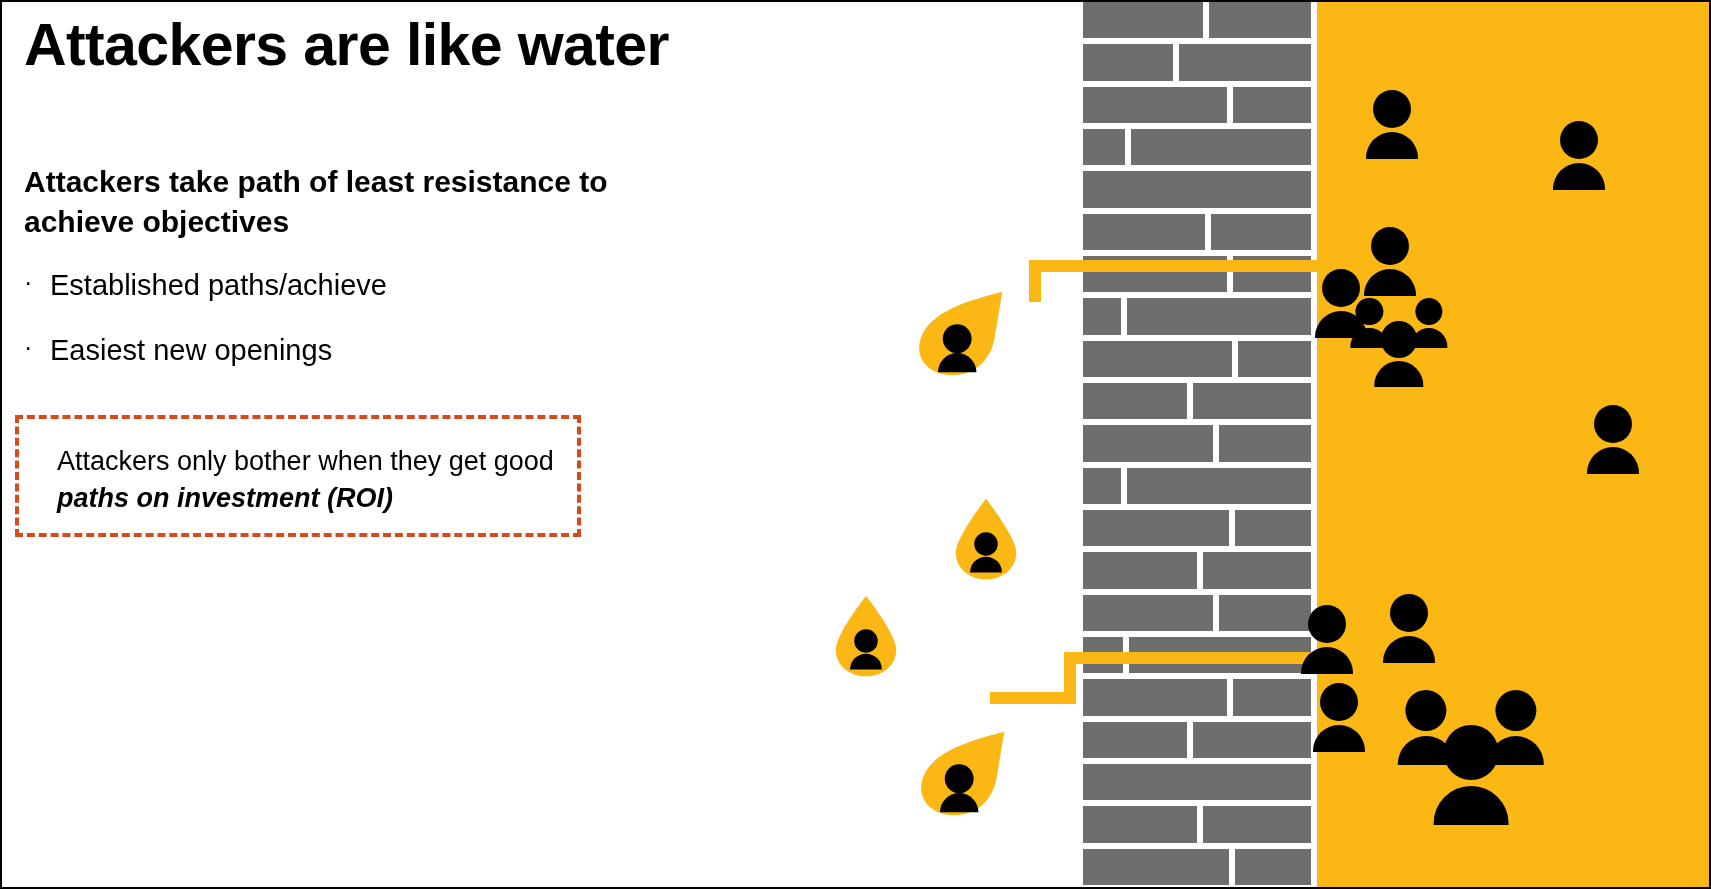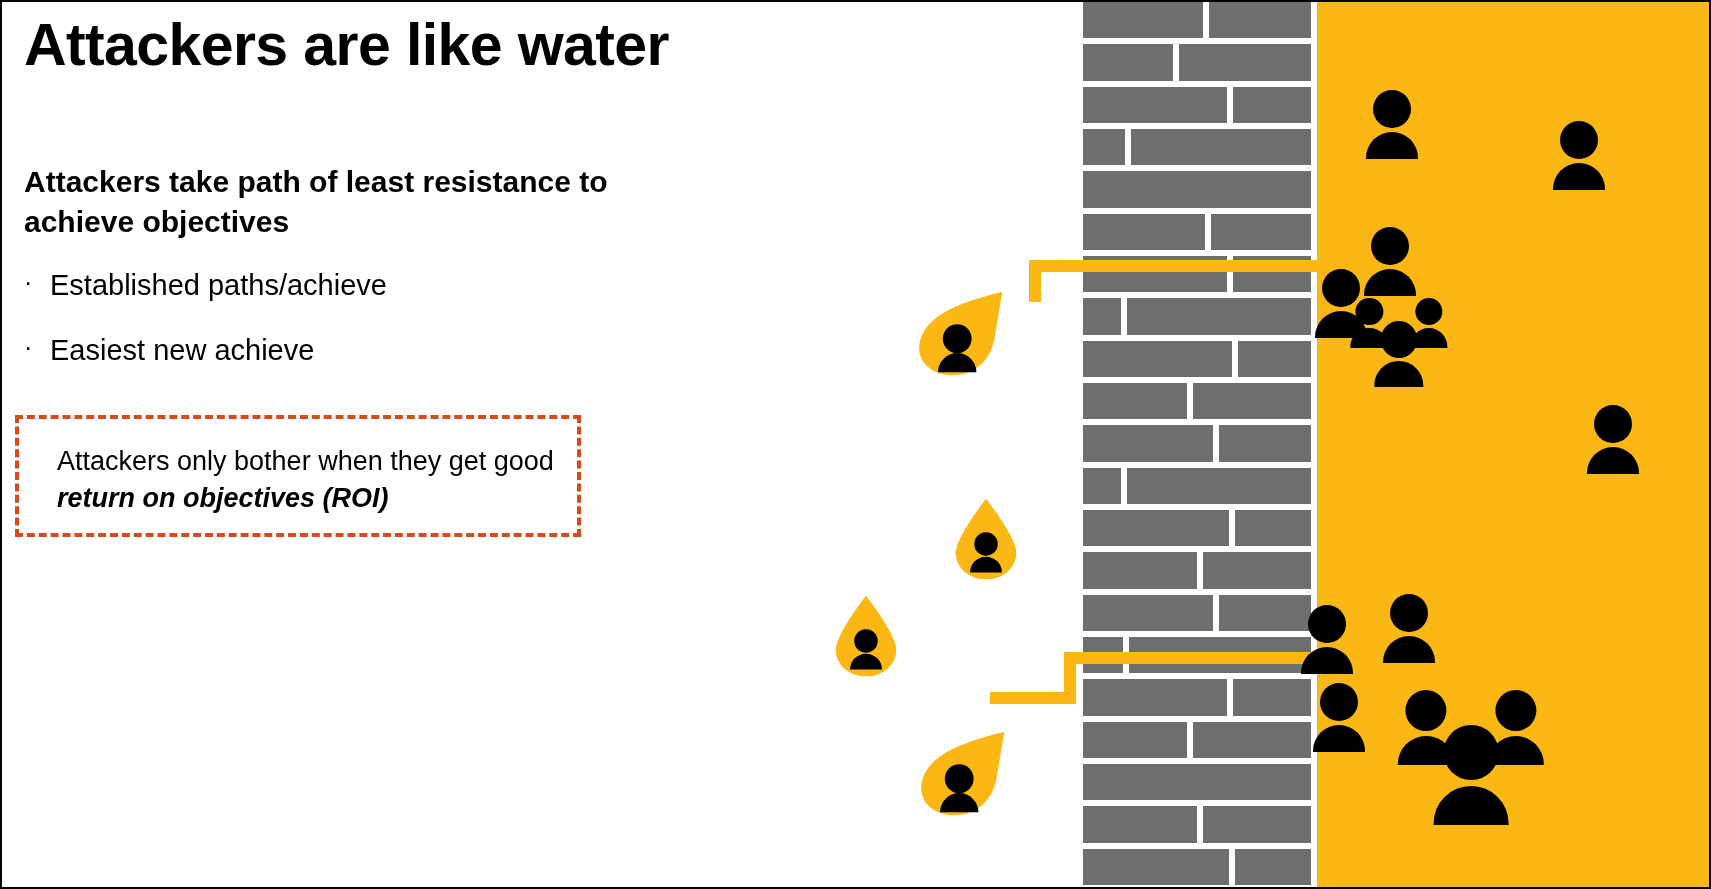--- a/index.html
+++ b/index.html
@@ -104,26 +104,26 @@
 
     <div id="page-title">Attackers are like water</div>
 
     <div id="bullet-list">
       <div class="bullet-row">
         <span class="bullet-dot">·</span>
         <span class="bullet-text">Established paths/achieve</span>
       </div>
       <div class="bullet-row">
         <span class="bullet-dot">·</span>
-        <span class="bullet-text">Easiest new achieve</span>
+        <span class="bullet-text">Easiest new openings</span>
       </div>
     </div>
 
     <div id="callout">
-      <div id="callout-text"><span>Attackers only bother when they get good </span><span id="callout-emph">return on objectives (ROI)</span></div>
+      <div id="callout-text"><span>Attackers only bother when they get good </span><span id="callout-emph">paths on investment (ROI)</span></div>
     </div>
 
   </div>
 
   <div id="yellow-panel"></div>
 
   <div id="wall">
       <div class="brick-row" style="height: 36.3333px; margin-bottom: 6px;">
         <div class="brick" style="left: 0px; width: 120px;"></div>
         <div class="brick" style="left: 126px; width: 102px;"></div>

